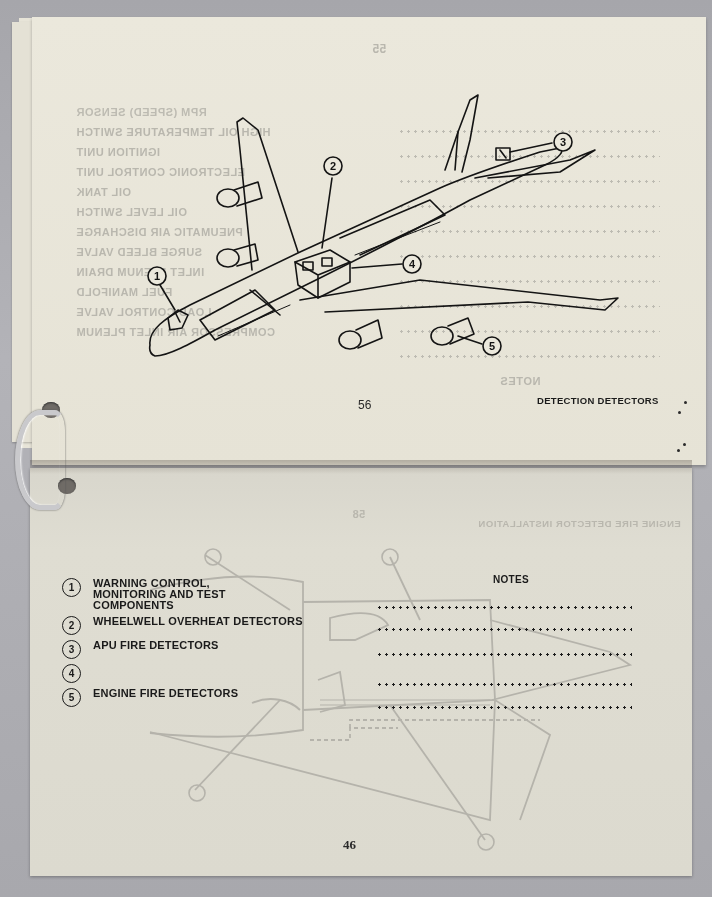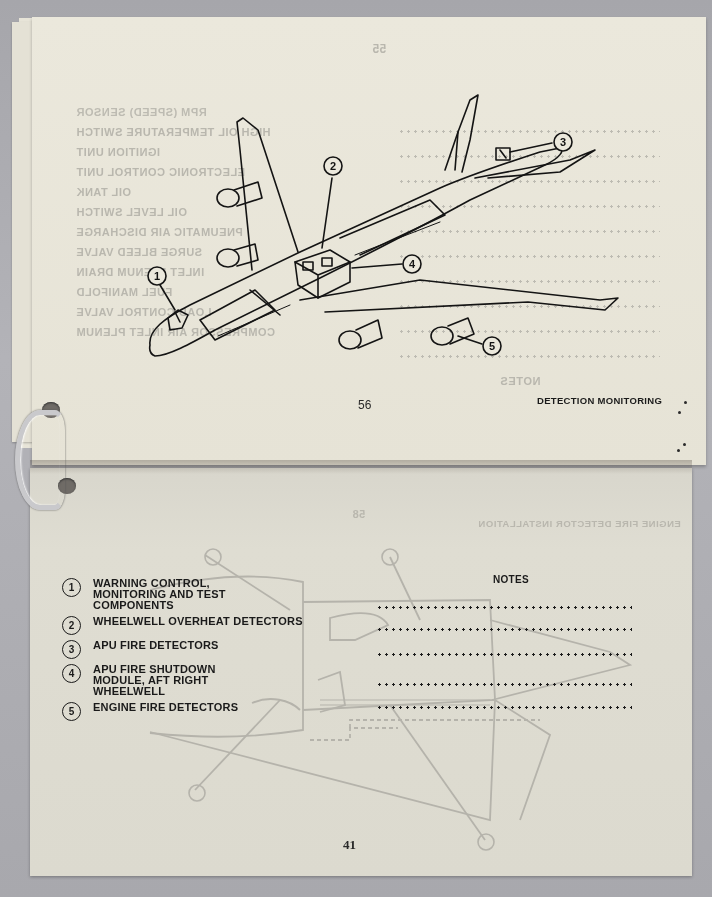--- a/index.html
+++ b/index.html
@@ -143,21 +143,21 @@
   <g font-family="Liberation Sans, sans-serif" font-weight="bold" font-size="11" fill="#141414" text-anchor="middle">
     <text x="157" y="280">1</text>
     <text x="333" y="170">2</text>
     <text x="563" y="146">3</text>
     <text x="412" y="268">4</text>
     <text x="492" y="350">5</text>
   </g>
 </svg>
 
 <div class="page-num" style="left:358px;top:398px;">56</div>
-<div class="section-title" style="left:537px;top:395px;">DETECTION MONITORING</div>
+<div class="section-title" style="left:537px;top:395px;">DETECTION DETECTORS</div>
 
 <div class="punch-dot" style="left:684px;top:401px;"></div>
 <div class="punch-dot" style="left:678px;top:411px;"></div>
 <div class="punch-dot" style="left:683px;top:443px;"></div>
 <div class="punch-dot" style="left:677px;top:449px;"></div>
 <div class="punch-dot" style="left:681px;top:487px;"></div>
 <div class="punch-dot" style="left:688px;top:493px;"></div>
 <div class="punch-dot" style="left:680px;top:525px;"></div>
 <div class="punch-dot" style="left:686px;top:534px;"></div>
 
@@ -204,28 +204,27 @@
   <div class="legend-item">
     <div class="badge">2</div>
     <div class="legend-text">WHEELWELL OVERHEAT DETECTORS</div>
   </div>
   <div class="legend-item">
     <div class="badge">3</div>
     <div class="legend-text">APU FIRE DETECTORS</div>
   </div>
   <div class="legend-item">
     <div class="badge">4</div>
-    <div class="legend-text" style="width:160px;">APU FIRE SHUTDOWN MODULE, AFT RIGHT WHEELWELL</div>
   </div>
   <div class="legend-item">
     <div class="badge">5</div>
     <div class="legend-text">ENGINE FIRE DETECTORS</div>
   </div>
 </div>
 
 <div class="notes-title">NOTES</div>
 <div class="note-line" style="top:606px;"></div>
 <div class="note-line" style="top:628px;"></div>
 <div class="note-line" style="top:653px;"></div>
 <div class="note-line" style="top:683px;"></div>
 <div class="note-line" style="top:706px;"></div>
 
-<div class="page-num" style="left:343px;top:837px;font-weight:bold;font-family:'Liberation Serif',serif;font-size:13px;">41</div>
+<div class="page-num" style="left:343px;top:837px;font-weight:bold;font-family:'Liberation Serif',serif;font-size:13px;">46</div>
 
 </body></html>

